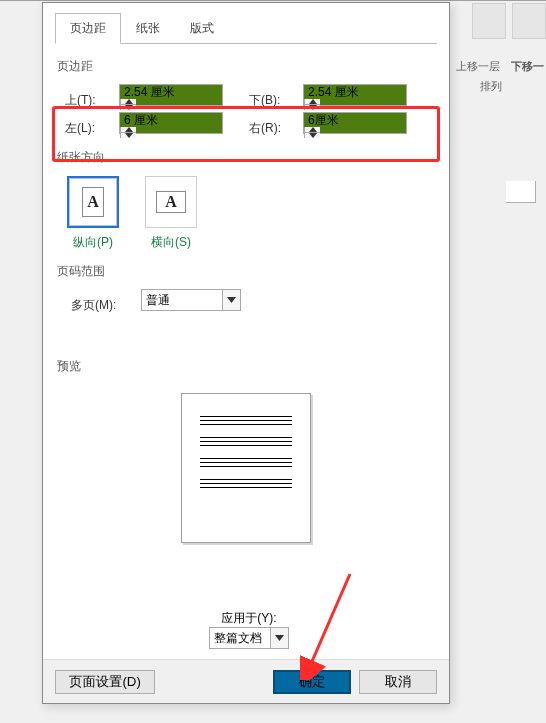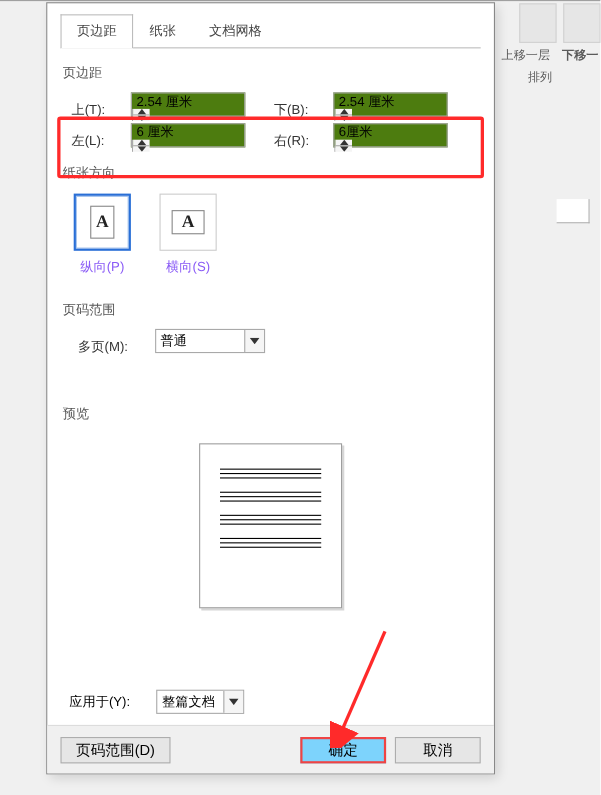--- a/index.html
+++ b/index.html
@@ -17,21 +17,21 @@
   .bgpane {
     position: absolute; left: 0; top: 0; width: 546px; height: 723px;
     background: #f0f0f0;
     border-top: 1px solid #a0a0a0;
   }
   .bg-ribbon {
     position: absolute; right: 0; top: 0; width: 90px; height: 60px;
     display: flex; gap: 6px; justify-content: flex-end;
   }
   .bgicon { width: 34px; height: 36px; background: #e6e6e6; border: 1px solid #d0d0d0; margin-top: 2px;}
-  .bglabel { position: absolute; font-size: 11px; color: #5a5a5a; }
+  .bglabel { position: absolute; font-size: 11px; color: #5a5a5a; margin-top: 16px; }
 
   .dialog {
     position: absolute; left: 42px; top: 2px; width: 408px; height: 702px;
     background: #fff;
     border: 1px solid #888;
     box-shadow: 3px 3px 10px rgba(0,0,0,0.15);
     display: flex; flex-direction: column;
   }
   .titlebar {
     height: 30px; display: flex; align-items: center; padding: 0 8px;
@@ -107,46 +107,46 @@
   }
   .orient .iconbox {
     width: 52px; height: 52px; border: 1px solid #ccc; background: #fff;
     display: flex; align-items: center; justify-content: center;
   }
   .orient.sel .iconbox { border: 2px solid #2a6fd6; box-shadow: 0 0 0 1px #a9c6ee inset;}
   .orient .pg {
     border: 1px solid #888; display:flex; align-items:center; justify-content:center;
     font-family: Georgia, serif; font-weight: bold; color: #222;
   }
-  .orient .lbl3 { font-size: 12px; color: #8b5cf6; }
+  .orient .lbl3 { font-size: 12px; color: #15803d; }
 
   .preview {
     width: 130px; height: 150px; border: 1px solid #9e9e9e; background: #fff;
     margin: 12px auto 0 auto; box-shadow: 2px 2px 0 #d6d6d6;
     padding: 22px 18px 18px 18px;
   }
   .preview .ln { height: 1px; background: #000; }
   .preview .grp { margin-bottom: 12px;}
   .preview .grp .ln { margin-bottom: 3px;}
 
   .applyrow {
-    display: flex; align-items: center; gap: 24px; padding: 12px 0 6px 6px;
+    display: flex; align-items: center; gap: 0; padding: 12px 0 6px 6px; flex-direction: column;
   }
 
   .footer {
     height: 44px; display: flex; align-items: center; padding: 0 12px;
     background: #f0f0f0; border-top: 1px solid #dcdcdc; gap: 8px;
   }
   .footer .spacer { flex: 1; }
   .btn-std {
     height: 24px; min-width: 78px; padding: 0 10px;
     border: 1px solid #adadad; background: #e6e6e6; cursor: pointer;
     display: inline-flex; align-items: center; justify-content: center;
   }
-  .btn-std.primary { border: 2px solid #ef4444; background: #7dd3fc;}
+  .btn-std.primary { border: 2px solid #0c4a6e; background: #0369a1;}
 
   .arrow-annot {
     position: absolute; left: 300px; top: 570px; pointer-events: none;
   }
 </style>
 </head>
 <body>
 
 <div class="bgpane">
   <div class="bg-ribbon">
@@ -158,21 +158,21 @@
   <span class="bglabel" style="right:2px; top:42px;font-weight:bold;">下移一</span>
   <span class="bglabel" style="right:44px; top:62px;">排列</span>
   <div style="position:absolute; right:10px; bottom:520px; width:30px; height:22px; border:1px solid #b0b0b0; border-top:none; border-left:none; background:#fff;"></div>
 </div>
 
 <div class="dialog">
 
   <div class="tabs">
     <div class="tab active">页边距</div>
     <div class="tab">纸张</div>
-    <div class="tab">文档网格</div>
+    <div class="tab">版式</div>
   </div>
   <div class="tabline"></div>
 
   <div class="body">
     <div class="section-label">页边距</div>
 
     <div class="row">
       <div class="lbl">上(T):</div>
       <div class="spin">
         <input value="2.54 厘米" style="">
@@ -254,21 +254,21 @@
         <div class="lbl3">纵向(P)</div>
       </div>
       <div class="orient">
         <div class="iconbox">
           <div class="pg" style="width:30px;height:22px;font-size:16px;">A</div>
         </div>
         <div class="lbl3">横向(S)</div>
       </div>
     </div>
 
-    <div class="section-label" style="margin-top:20px">页码范围</div>
+    <div class="section-label" style="margin-top:10px">页码范围</div>
     <div class="row" style="padding-left:6px">
       <div class="lbl" style="width:78px">多页(M):</div>
       <div class="select" style="width:100px">
         <div class="val">普通</div>
         <div class="dd">
             <svg viewBox="0 0 9 6">
               <path d="M0 0 L4.5 6 L9 0 Z" fill="#333"></path>
             </svg>
           </div>
       </div>
@@ -306,21 +306,21 @@
         <div class="dd">
             <svg viewBox="0 0 9 6">
               <path d="M0 0 L4.5 6 L9 0 Z" fill="#333"></path>
             </svg>
           </div>
       </div>
     </div>
   </div>
 
   <div class="footer">
-    <button class="btn-std" style="min-width:100px">页码范围(D)</button>
+    <button class="btn-std" style="min-width:100px">页面设置(D)</button>
     <div class="spacer"></div>
     <button class="btn-std primary">确定</button>
     <button class="btn-std">取消</button>
   </div>
 </div>
 
 <div class="redbox"></div>
 
 <svg class="arrow-annot" width="60" height="110">
   <defs>

